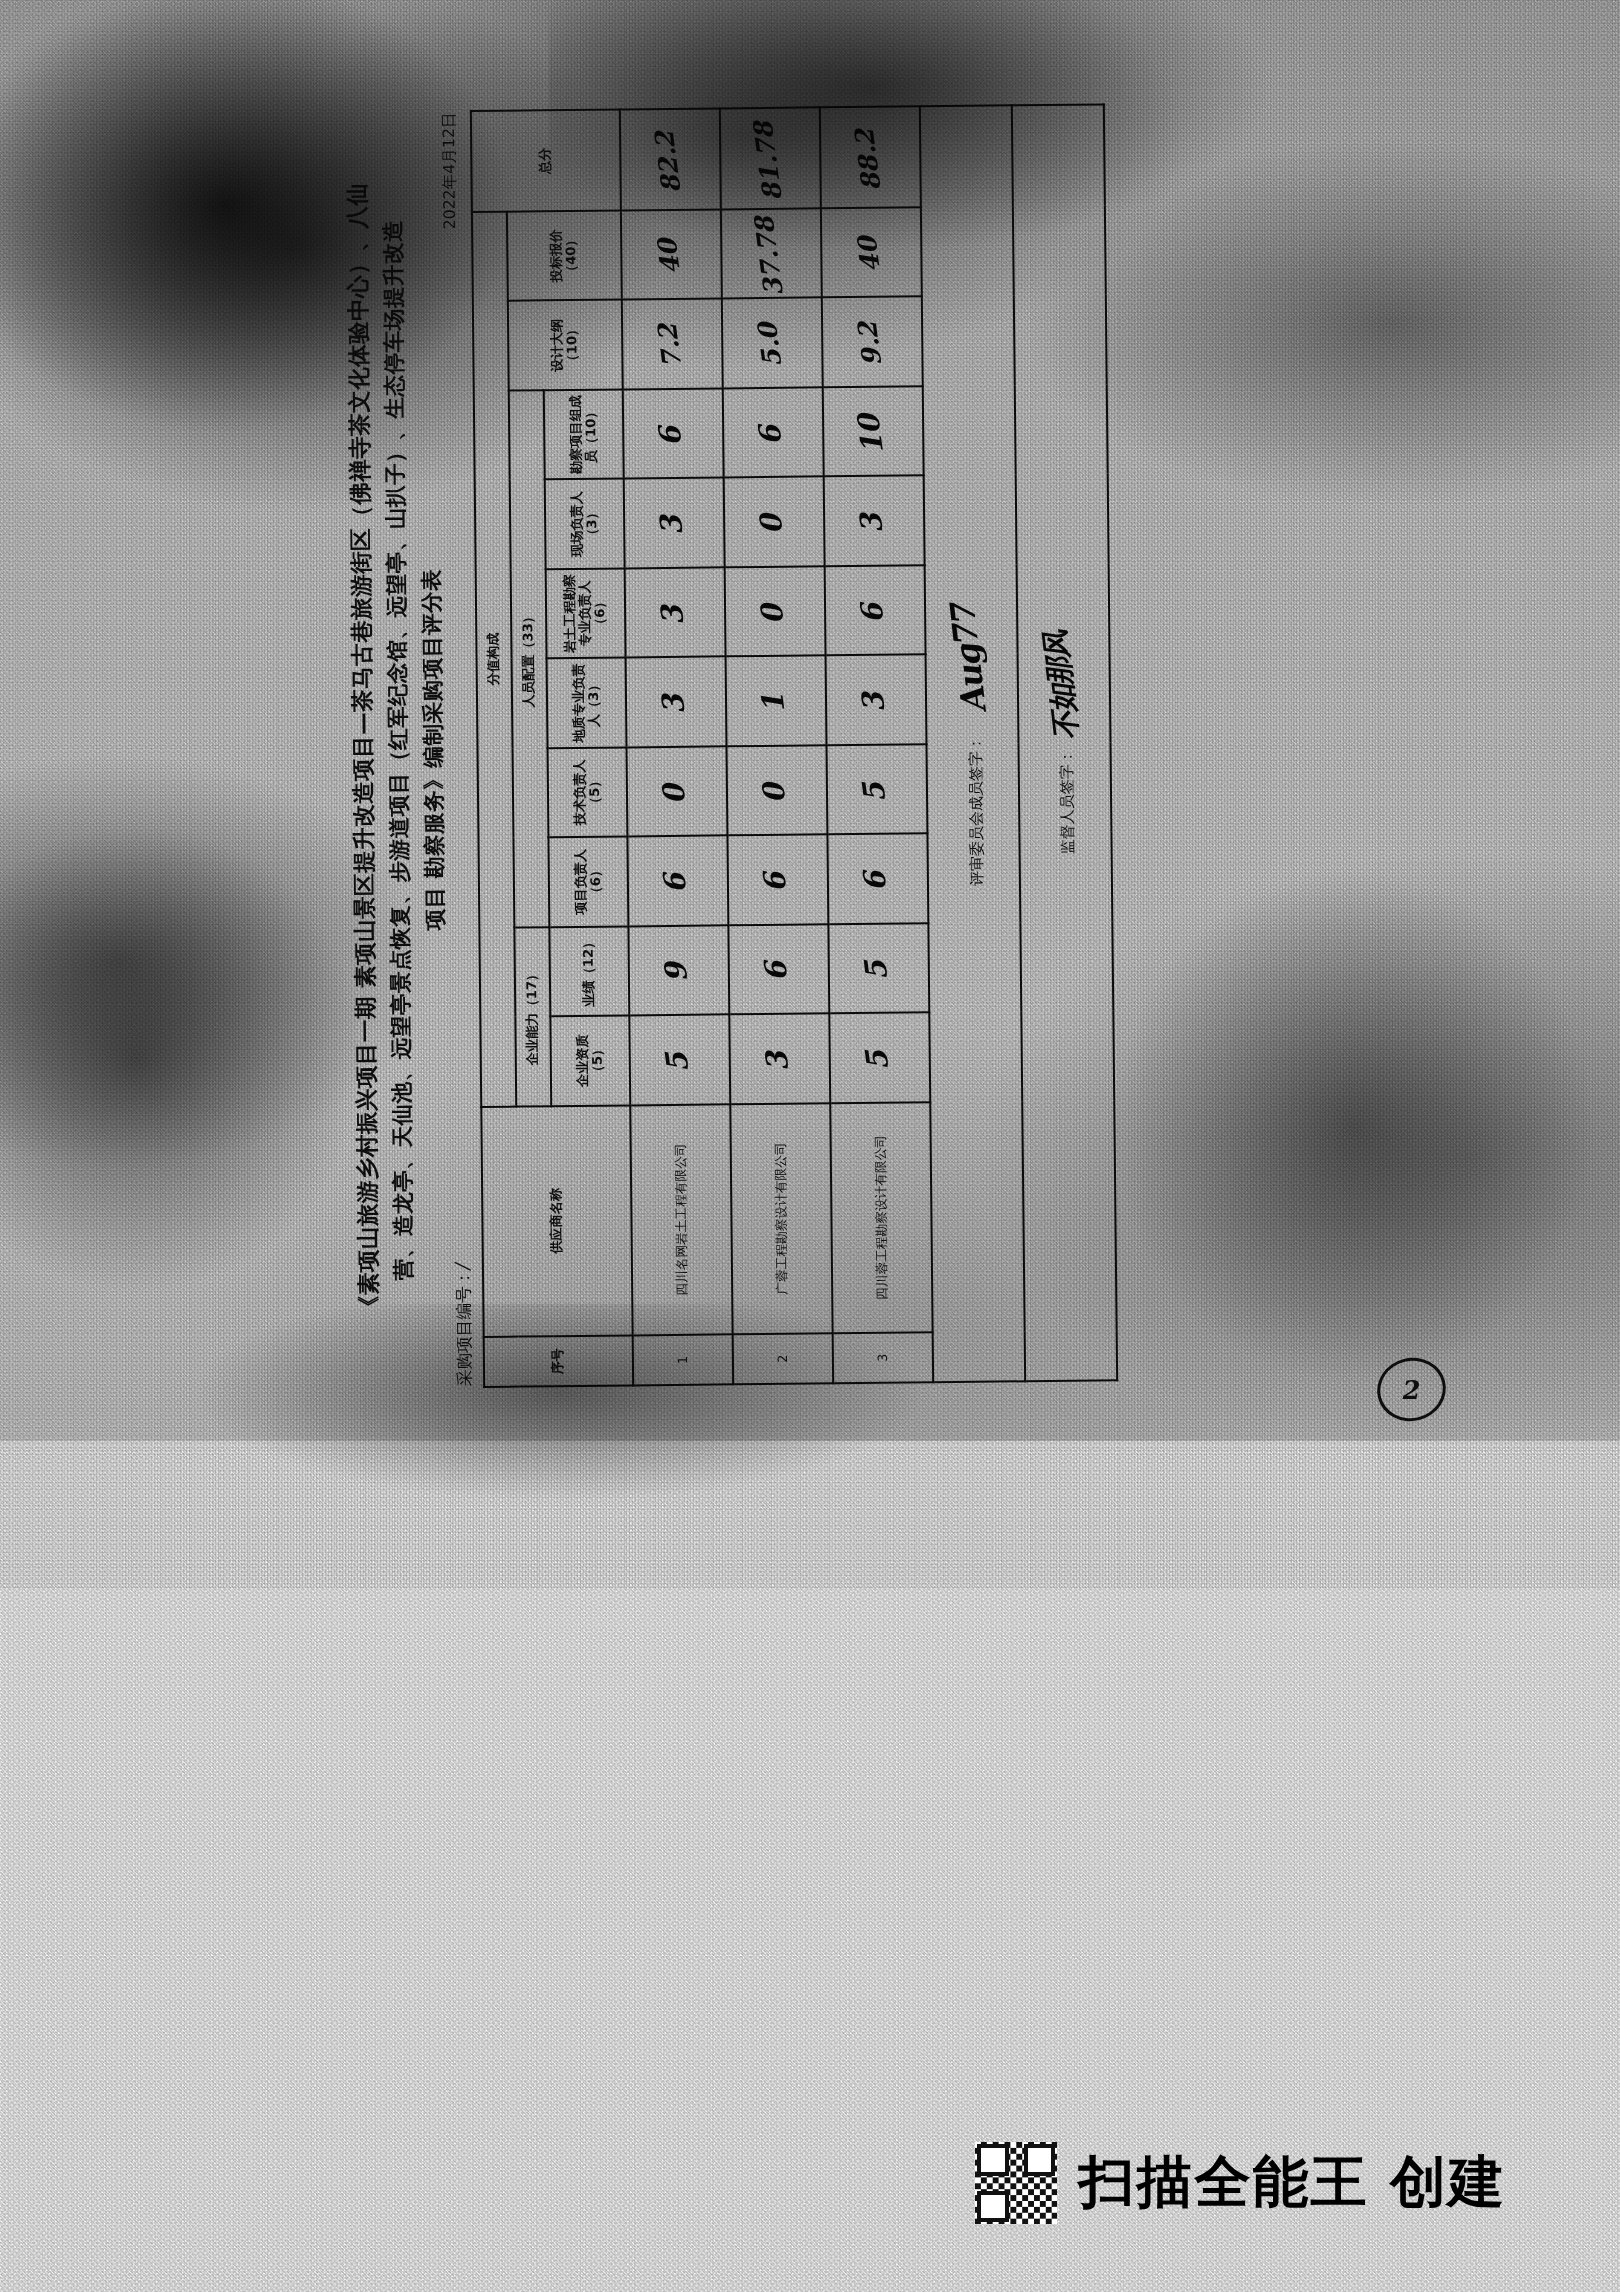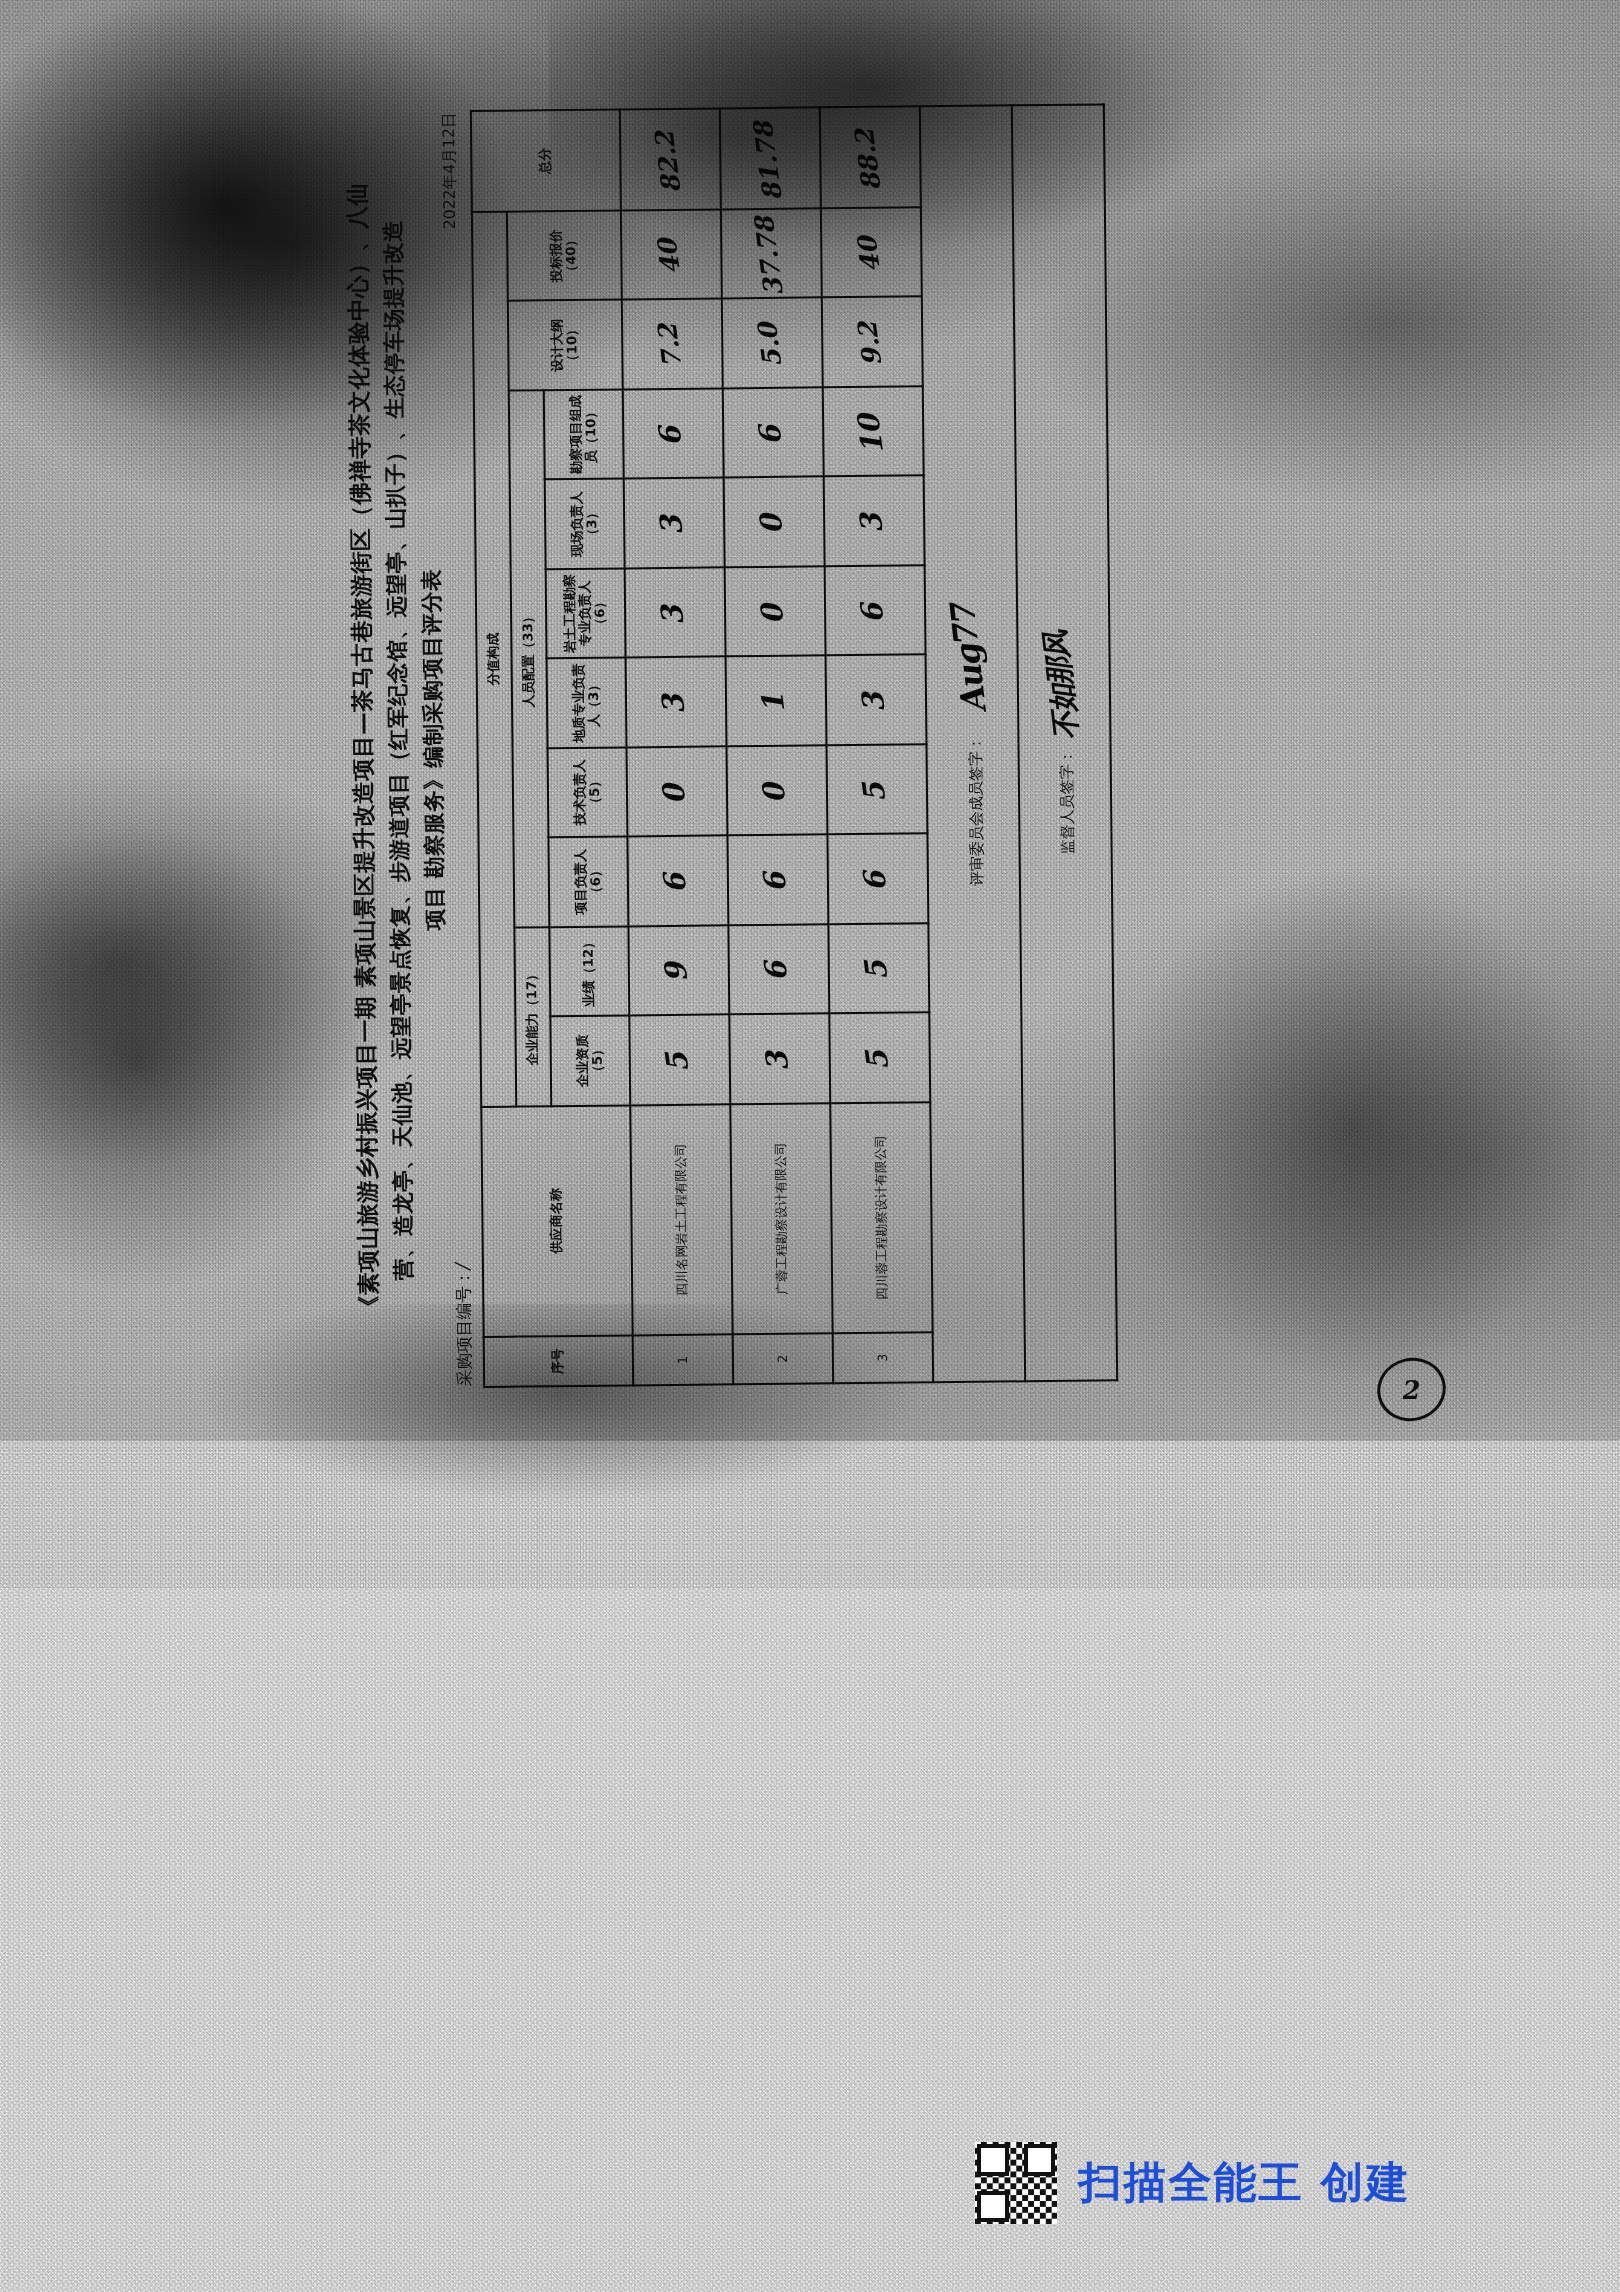--- a/index.html
+++ b/index.html
@@ -160,21 +160,21 @@
       repeating-conic-gradient(#111 0% 25%, #fff 0% 50%);
     background-size:11.8px 11.8px, 6.9px 6.9px;
     background-position:0 0, 2.9px 4.9px;
   }
   #cam-qr .fp{position:absolute;width:23.5px;height:23.5px;background:#fff;border:4.9px solid #111;}
   #cam-qr .fp.tl{left:2px;top:2px;}
   #cam-qr .fp.tr{right:2px;top:2px;}
   #cam-qr .fp.bl{left:2px;bottom:2px;}
   #cam-text{
     font-family:"DejaVu Sans","Liberation Sans",sans-serif;
-    font-weight:bold;font-size:43px;color:#1d4ed8;letter-spacing:2px;
+    font-weight:bold;font-size:56px;color:#000000;letter-spacing:2px;
     white-space:nowrap;
   }
 
   
   .smudge{position:absolute;pointer-events:none;mix-blend-mode:multiply;}
   #sm1{left:0;top:0;width:686px;height:627px;
     background:radial-gradient(ellipse 412px 323px at 225px 206px, rgba(15,15,15,.82), rgba(15,15,15,0) 70%);}
   #sm2{left:549px;top:0;width:1071px;height:412px;
     background:radial-gradient(ellipse 549px 225px at 323px 88px, rgba(15,15,15,.62), rgba(15,15,15,0) 72%);}
   #sm3{left:0;top:745px;width:549px;height:765px;

